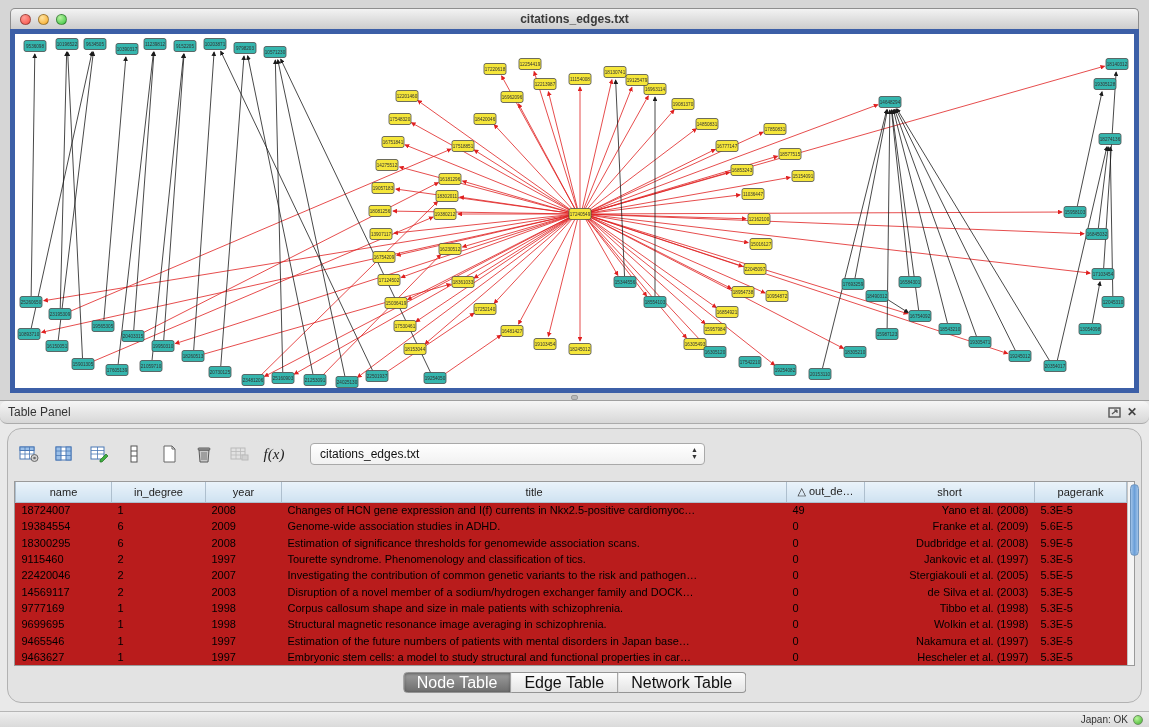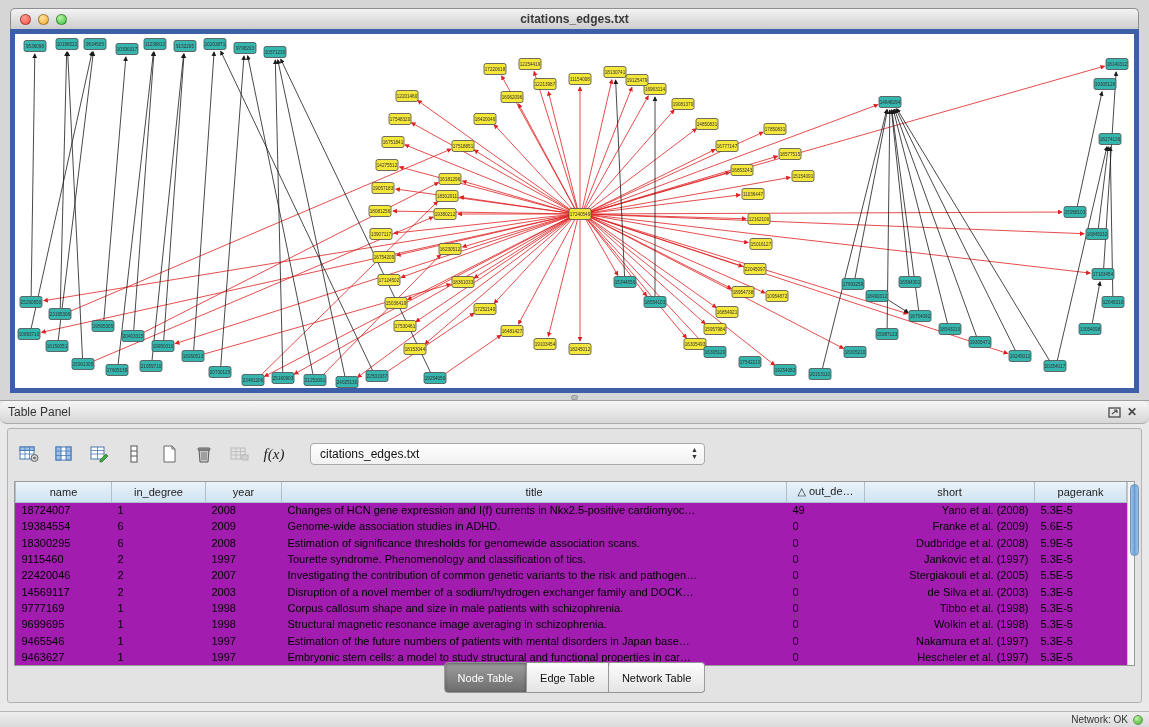--- a/index.html
+++ b/index.html
@@ -28,48 +28,48 @@
   .table-panel { position:absolute; left:0; top:400px; bottom:16px; width:1149px;
     background:#e9e9e9; border-top:1px solid #9f9f9f; }
   .panel-header { height:23px; background:linear-gradient(#f6f6f6,#d7d7d7);
     border-bottom:1px solid #ababab; display:flex; align-items:center; padding:0 8px;border-radius:7px; }
   .panel-title { font-size:12px; color:#333; }
   .panel-header .spacer { flex:1; }
   .hdr-btn { width:18px; height:16px; display:flex; align-items:center; justify-content:center;
     color:#444; font-size:12px; font-weight:bold; cursor:default; }
 
   .panel-inner { position:absolute; left:7px; right:7px; top:27px; bottom:8px;
-    background:#e3e3e3; border:1px solid #b2b2b2; border-radius:3px; }
+    background:#e3e3e3; border:1px solid #b2b2b2; border-radius:14px; }
 
   .toolbar { position:absolute; left:8px; top:10px; height:30px; display:flex;
     align-items:center; gap:9px; }
   .tb-btn { width:26px; height:26px; display:flex; align-items:center; justify-content:center;
     border:none; background:transparent; }
   .fx { font-family:"Liberation Serif", serif; font-style:italic; font-size:15px; color:#222; }
   .combo { margin-left:14px; width:395px; height:22px; background:linear-gradient(#ffffff,#f1f1f1);
     border:1px solid #a9a9a9; border-radius:4px; display:flex; align-items:center;
     font-size:12px; color:#111; padding-left:9px; position:relative; }
   .combo .stepper { position:absolute; right:6px; top:2px; display:flex; flex-direction:column;
     line-height:7px; font-size:7px; color:#333; }
 
   .table-wrap { position:absolute; left:6px; right:6px; top:52px; bottom:36px;
-    background:#a21caf; border:1px solid #9a9a9a; display:flex; }
+    background:#b91c1c; border:1px solid #9a9a9a; display:flex; }
   table.data { border-collapse:collapse; table-layout:fixed; width:1111px; font-size:11px; }
   table.data th { height:20px; background:linear-gradient(#eaf3fa,#cfe2f1);
     border:1px solid #aebfce; border-top:none; font-weight:normal; color:#222;
     text-align:center; overflow:hidden; white-space:nowrap; }
   table.data td { height:16px; padding:0 6px; white-space:nowrap; overflow:hidden;
     text-overflow:ellipsis; color:#000; }
   table.data td.c5 { text-align:right; }
   .vscroll { width:14px; border-left:1px solid #c3c3c3; background:#f5f5f5; position:relative; }
   .vthumb { position:absolute; left:2px; top:2px; width:9px; height:72px; border-radius:5px;
     background:linear-gradient(90deg,#9fc2e8,#6b9fd8,#9fc2e8); border:1px solid #6e94bd; }
 
   .seg { position:absolute; left:50%; transform:translateX(-50%); bottom:9px; display:flex; }
-  .seg button { height:31px; padding:0 13px; font-size:11px; color:#111;
+  .seg button { height:21px; padding:0 13px; font-size:16px; color:#111;
     background:linear-gradient(#fdfdfd,#e4e4e4); border:1px solid #949494; border-left:none;
     font-family:"Liberation Sans", sans-serif; }
   .seg button:first-child { border-left:1px solid #949494; border-radius:4px 0 0 4px; }
   .seg button:last-child { border-radius:0 4px 4px 0; }
   .seg button.active { background:linear-gradient(#9d9d9d,#6d6d6d); color:#fff;
     box-shadow:inset 0 1px 3px rgba(0,0,0,.4); }
 
   
   .statusbar { position:absolute; left:0; bottom:0; width:1149px; height:16px;
     background:linear-gradient(#eeeeee,#dadada); border-top:1px solid #b6b6b6;
@@ -813,15 +813,15 @@
 
     <div class="seg">
       <button class="active">Node Table</button>
       <button>Edge Table</button>
       <button>Network Table</button>
     </div>
   </div>
 </div>
 
 <div class="statusbar">
-  <span class="mem">Network: OK</span>
+  <span class="mem">Japan: OK</span>
   <span class="mem-dot"></span>
 </div>
 
 </body></html>

